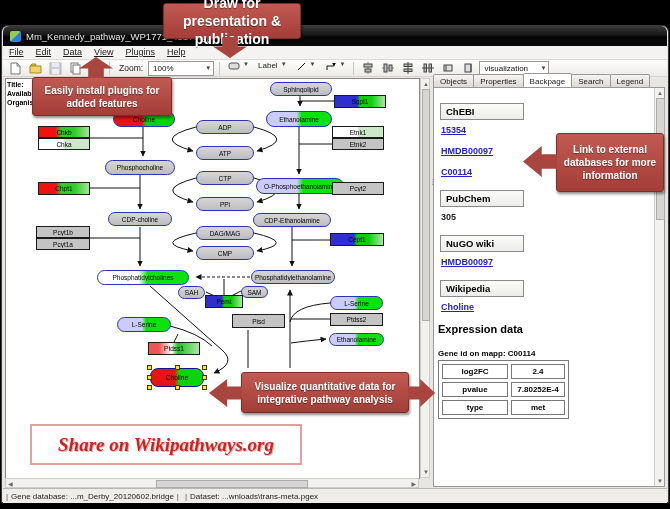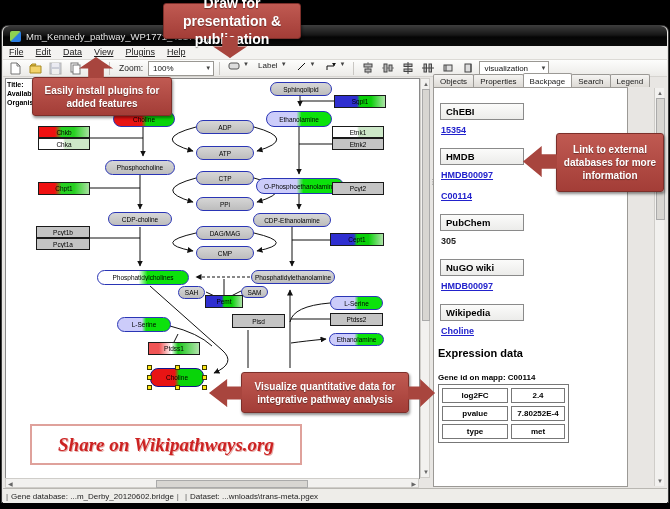--- a/index.html
+++ b/index.html
@@ -54,21 +54,21 @@
   .f-white-green{background:linear-gradient(90deg,#ffffff 0 45%,#0ce20c 55%);}
   .f-white-lightgreen{background:linear-gradient(90deg,#ffffff 0 48%,#cde8c8 52%);}
   .f-blue-green{background:linear-gradient(90deg,#2f2fd0 0 44%,#09d009 50% 72%,#aee3a8);}
   .f-red-green-soft{background:linear-gradient(90deg,#f01111 0 32%,#27d021 45% 70%,#a8e0a0);}
   .f-red-white-green{background:linear-gradient(90deg,#f05555 0 20%,#ffffff 45%,#18c818 58%,#b2e3ac);}
   
   #tabsrow{left:433px;top:72px;width:232px;height:15px;display:flex;align-items:flex-end;z-index:2;}
   .tab{font-size:8px;color:#1a1a1a;padding:2px 6px 1px;border:1px solid #9b9995;border-bottom:none;
        background:linear-gradient(180deg,#f5f4f2,#dddad5);margin-right:-1px;border-radius:2px 2px 0 0;}
   .tab.active{background:#fff;position:relative;z-index:3;padding-top:3px;}
-  #panel{left:433px;top:87px;width:195px;height:400px;background:#fff;border:1px solid #9b9995;z-index:2;box-sizing:border-box;}
+  #panel{left:433px;top:87px;width:232px;height:400px;background:#fff;border:1px solid #9b9995;z-index:2;box-sizing:border-box;}
   #panel-content{position:absolute;left:6px;top:13px;width:200px;}
   .bp-header{display:inline-block;min-width:72px;border:1px solid #8a8a8a;background:linear-gradient(180deg,#fbfbfa,#ececea);
              font-size:9.5px;font-weight:bold;color:#000;padding:2px 5px;}
   .bp-link{display:block;font-size:9px;font-weight:bold;color:#2222cc;text-decoration:underline;margin:5px 0 0 1px;}
   .bp-value{font-size:9px;font-weight:bold;color:#222;margin:5px 0 0 1px;}
   .bp-section{margin-bottom:11px;}
   #expr-title{font-size:11px;font-weight:bold;color:#000;margin:4px 0 0 -2px;}
   #geneid{font-size:8px;font-weight:bold;color:#000;margin:14px 0 2px -2px;}
   #expr-table{border-collapse:separate;border-spacing:3px;border:1px solid #777;background:#fff;margin-left:-2px;}
   #expr-table td{border:1px solid #777;font-size:8px;font-weight:bold;color:#000;text-align:center;padding:2px 3px;}
@@ -412,21 +412,21 @@
     <div class="tab">Objects</div>
     <div class="tab">Properties</div>
     <div class="tab active">Backpage</div>
     <div class="tab">Search</div>
     <div class="tab">Legend</div>
   </div>
 <div class="abs" id="panel">
   <div id="panel-content">
     <div id="sections">
         <div class="bp-section"><div class="bp-header">ChEBI</div><a class="bp-link" href="#">15354</a></div>
-        <div class="bp-section"><div class="bp-header">HMDB</div><a class="bp-link" href="#">HMDB00097</a></div>
+        <div class="bp-section"><a class="bp-link" href="#">HMDB00097</a></div>
         <div class="bp-section"><a class="bp-link" href="#">C00114</a></div>
         <div class="bp-section"><div class="bp-header">PubChem</div><div class="bp-value">305</div></div>
         <div class="bp-section"><div class="bp-header">NuGO wiki</div><a class="bp-link" href="#">HMDB00097</a></div>
         <div class="bp-section"><div class="bp-header">Wikipedia</div><a class="bp-link" href="#">Choline</a></div>
       </div>
     <div id="expr-title">Expression data</div>
     <div id="geneid">Gene id on mapp: C00114</div>
     <table id="expr-table">
         <tbody>
           <tr>

